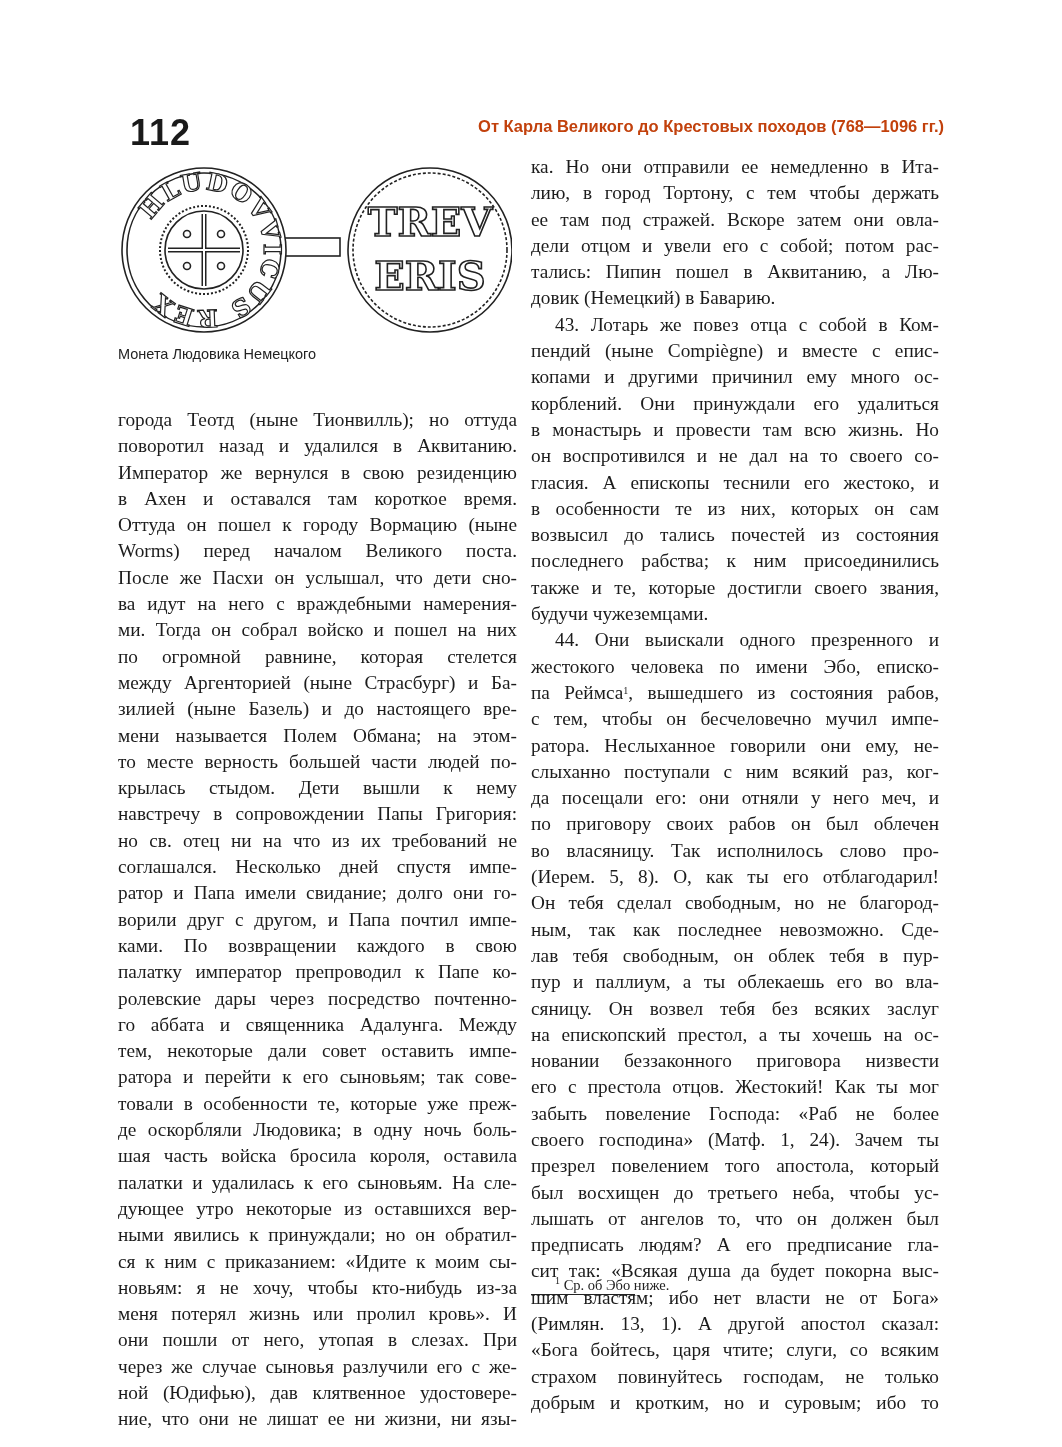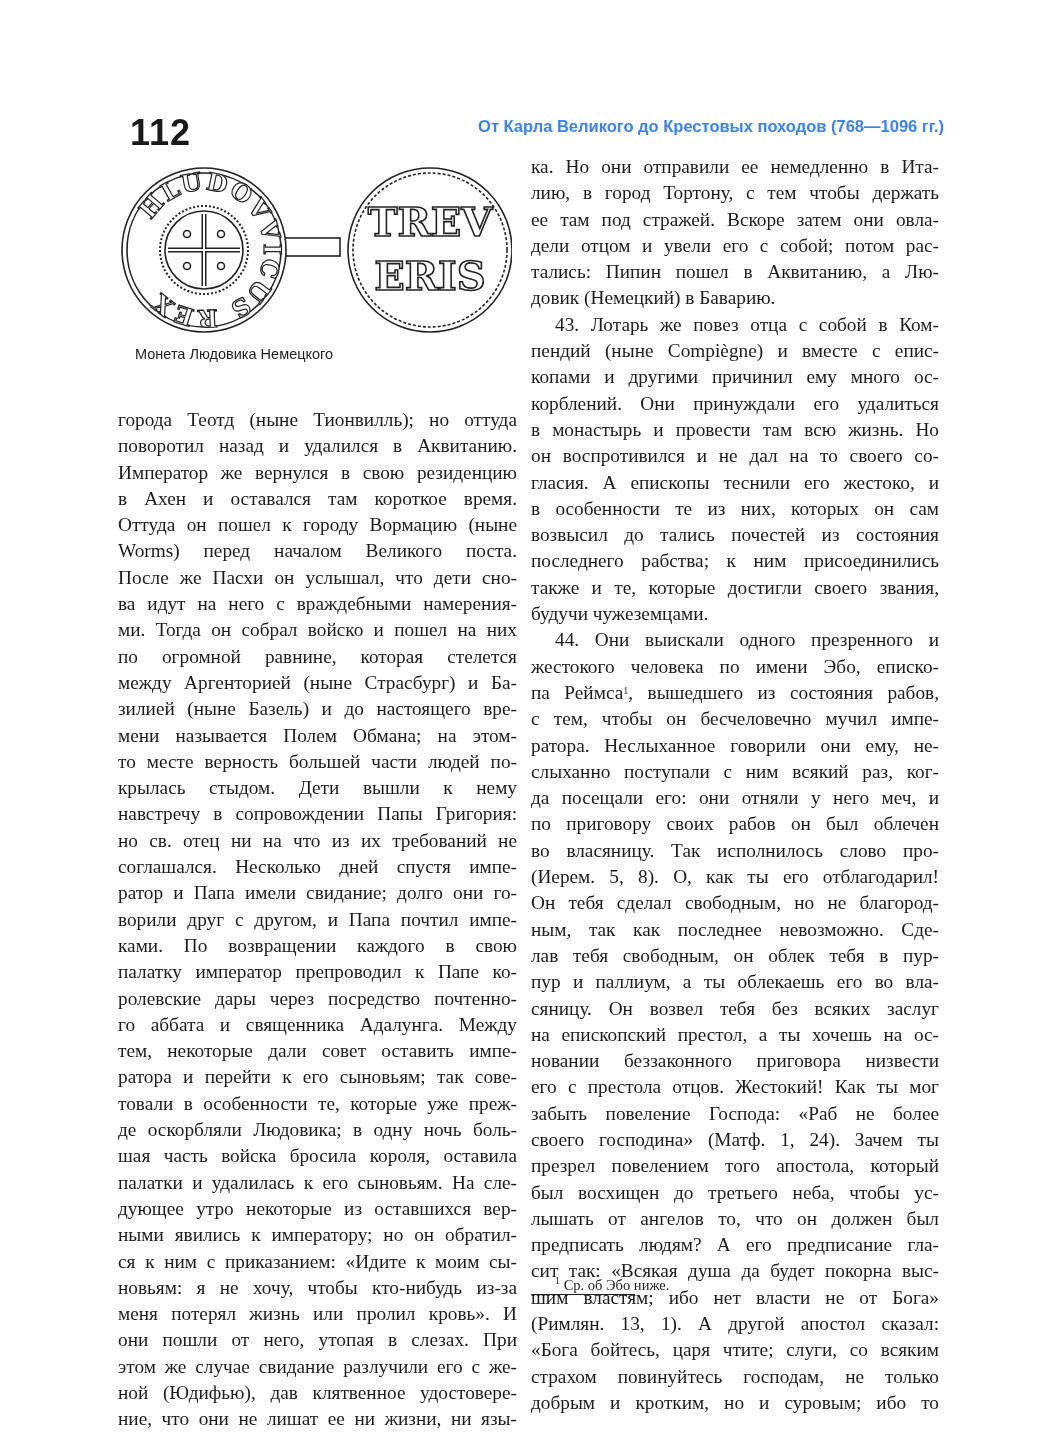--- a/index.html
+++ b/index.html
@@ -3,26 +3,26 @@
 <meta charset="utf-8">
 <style>
   html, body { margin: 0; padding: 0; background: #ffffff; }
   body { width: 1062px; height: 1447px; position: relative; overflow: hidden; color: #1c1c1c; }
   .page-number {
     position: absolute; left: 130px; top: 112px;
     font-family: "Liberation Sans", sans-serif; font-weight: bold; font-size: 36px; letter-spacing: 1px; color: #1a1a1a;
   }
   .running-head {
     position: absolute; right: 118px; top: 117px;
-    font-family: "Liberation Sans", sans-serif; font-weight: bold; font-size: 16.5px; color: #3b82f6; white-space: nowrap;
+    font-family: "Liberation Sans", sans-serif; font-weight: bold; font-size: 16.5px; color: #c2410c; white-space: nowrap;
   }
   .figure { position: absolute; left: 112px; top: 158px; width: 400px; height: 185px; }
   .figure svg { display: block; }
   .caption {
-    position: absolute; left: 135px; top: 346px;
+    position: absolute; left: 118px; top: 346px;
     font-family: "Liberation Sans", sans-serif; font-size: 14.5px; color: #222;
   }
   .col {
     position: absolute;
     font-family: "Liberation Serif", serif; font-size: 19.3px; line-height: 26.3px;
     color: #1c1c1c;
   }
   .col-left { left: 118px; top: 407px; width: 399px; }
   .col-right { left: 531px; top: 154px; width: 408px; }
   .line { display: block; white-space: nowrap; text-align: justify; text-align-last: justify; height: 26.3px; }
@@ -98,26 +98,26 @@
   <span class="line">палатку император препроводил к Папе ко-</span>
   <span class="line">ролевские дары через посредство почтенно-</span>
   <span class="line">го аббата и священника Адалунга. Между</span>
   <span class="line">тем, некоторые дали совет оставить импе-</span>
   <span class="line">ратора и перейти к его сыновьям; так сове-</span>
   <span class="line">товали в особенности те, которые уже преж-</span>
   <span class="line">де оскорбляли Людовика; в одну ночь боль-</span>
   <span class="line">шая часть войска бросила короля, оставила</span>
   <span class="line">палатки и удалилась к его сыновьям. На сле-</span>
   <span class="line">дующее утро некоторые из оставшихся вер-</span>
-  <span class="line">ными явились к императору; но он обратил-</span>
+  <span class="line">ными явились к принуждали; но он обратил-</span>
   <span class="line">ся к ним с приказанием: «Идите к моим сы-</span>
   <span class="line">новьям: я не хочу, чтобы кто-нибудь из-за</span>
   <span class="line">меня потерял жизнь или пролил кровь». И</span>
   <span class="line">они пошли от него, утопая в слезах. При</span>
-  <span class="line">этом же случае свидание разлучили его с же-</span>
+  <span class="line">через же случае сыновья разлучили его с же-</span>
   <span class="line">ной (Юдифью), дав клятвенное удостовере-</span>
   <span class="line">ние, что они не лишат ее ни жизни, ни язы-</span>
 </div>
 
 <div class="col col-right">
   <span class="line">ка. Но они отправили ее немедленно в Ита-</span>
   <span class="line">лию, в город Тортону, с тем чтобы держать</span>
   <span class="line">ее там под стражей. Вскоре затем они овла-</span>
   <span class="line">дели отцом и увели его с собой; потом рас-</span>
   <span class="line">тались: Пипин пошел в Аквитанию, а Лю-</span>

